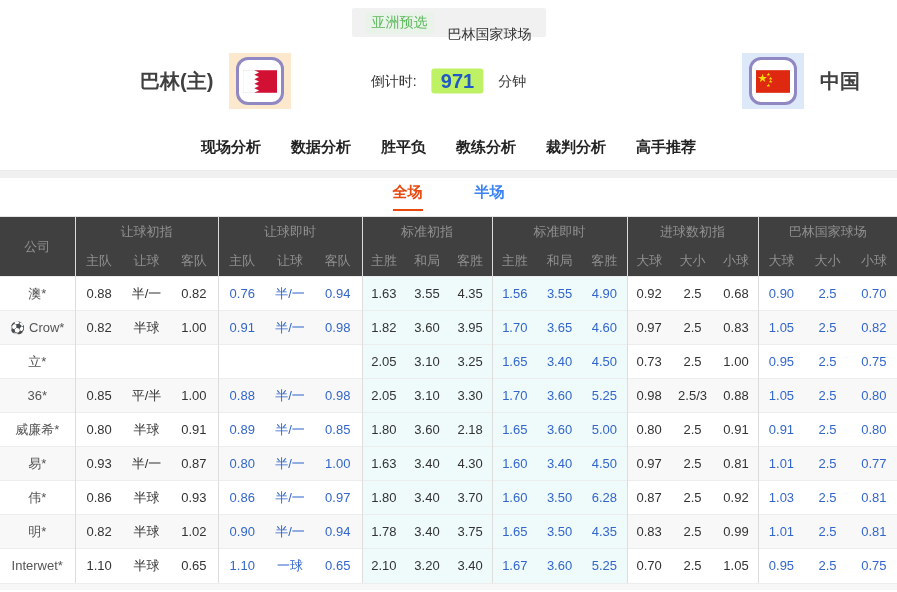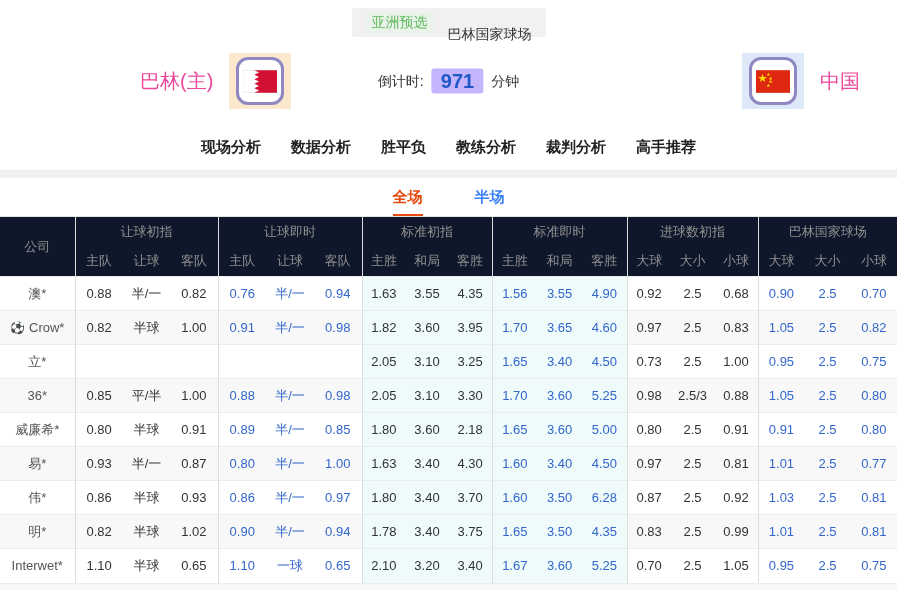--- a/index.html
+++ b/index.html
@@ -18,48 +18,48 @@
             padding:4px 14px; font-size:14px; border-radius:2px; }
   .league { color:var(--green); background:#e9f3e9; padding:2px 6px; }
   .kickoff { font-weight:bold; display:inline-flex; gap:6px; }
   .venue { color:#333;margin-top:24px; }
   
   .match { position:relative; height:88px; }
   .team { position:absolute; top:50%; transform:translateY(-50%);
           display:flex; align-items:center; gap:16px; }
   .team.home { left:140px; }
   .team.away { right:37px; }
-  .team-name { font-size:20px; font-weight:normal; color:#ec4899; }
+  .team-name { font-size:20px; font-weight:bold; color:#404040; }
   .flag-tile { width:62px; height:56px; display:flex; align-items:center; justify-content:center; }
   .home .flag-tile { background:#fce8cd; }
   .away .flag-tile { background:#dde9f8; }
   .flag-box { width:48px; height:48px; background:#fff; border:3px solid #8f88c2;
               border-radius:12px; display:flex; align-items:center; justify-content:center; overflow:hidden; }
   .flag-box svg { display:block; }
   .countdown { position:absolute; left:50%; top:50%; transform:translate(-50%,-50%);
-               display:flex; align-items:center; gap:8px; font-size:14px; }
-  .countdown-value { color:var(--countdown); background:#c4b5fd; font-size:20px;
+               display:flex; align-items:center; gap:15px; font-size:14px; }
+  .countdown-value { color:var(--countdown); background:#bef264; font-size:20px;
                      font-weight:bold; padding:1px 9px; border-radius:3px; }
   
   .nav { height:46px; display:flex; align-items:center; justify-content:center;
          gap:30px; border-bottom:1px solid #eaeaea; }
   .nav-tab { font-size:15px; font-weight:bold; color:#222; cursor:pointer; padding:7px 0; }
   .nav-tab.active { background:var(--accent); color:#fff; padding:7px 17px;
                     border-radius:18px; }
   .band { height:7px; background:#f0f0f0; }
   
-  .subtabs { height:38px; display:flex; align-items:flex-end; justify-content:center;
+  .subtabs { height:38px; display:flex; align-items:center; justify-content:center;
              gap:52px; padding-bottom:0; }
   .subtab { font-size:15px; font-weight:bold; color:#3b82f6; padding-bottom:7px;
             border-bottom:2px solid transparent; cursor:pointer; margin-bottom:0; }
   .subtab.active { color:var(--accent); border-bottom-color:var(--accent); }
   
   table { width:897px; border-collapse:collapse; table-layout:fixed;
           font-size:13px; text-align:center; border-top:1px solid #e5e5e5; }
-  thead th { background:#0f172a; color:#909090; font-weight:normal; height:30px; font-size:13px; }
+  thead th { background:#404040; color:#909090; font-weight:normal; height:30px; font-size:13px; }
   tbody td { height:34px; border-top:1px solid #ededed; color:#333; }
   .bl { border-left:1px solid #ddd; }
   td.live { color:var(--live); }
   td.tint { background:var(--tint); }
   tr.even td:not(.tint) { background:var(--stripe); }
   td.company { color:#555; }
   .ball-icon { font-size:12px; margin-right:4px; }
   .table-bottom { height:7px; background:#f7f7f7; border-top:1px solid #ededed; }
 </style>
 </head>

